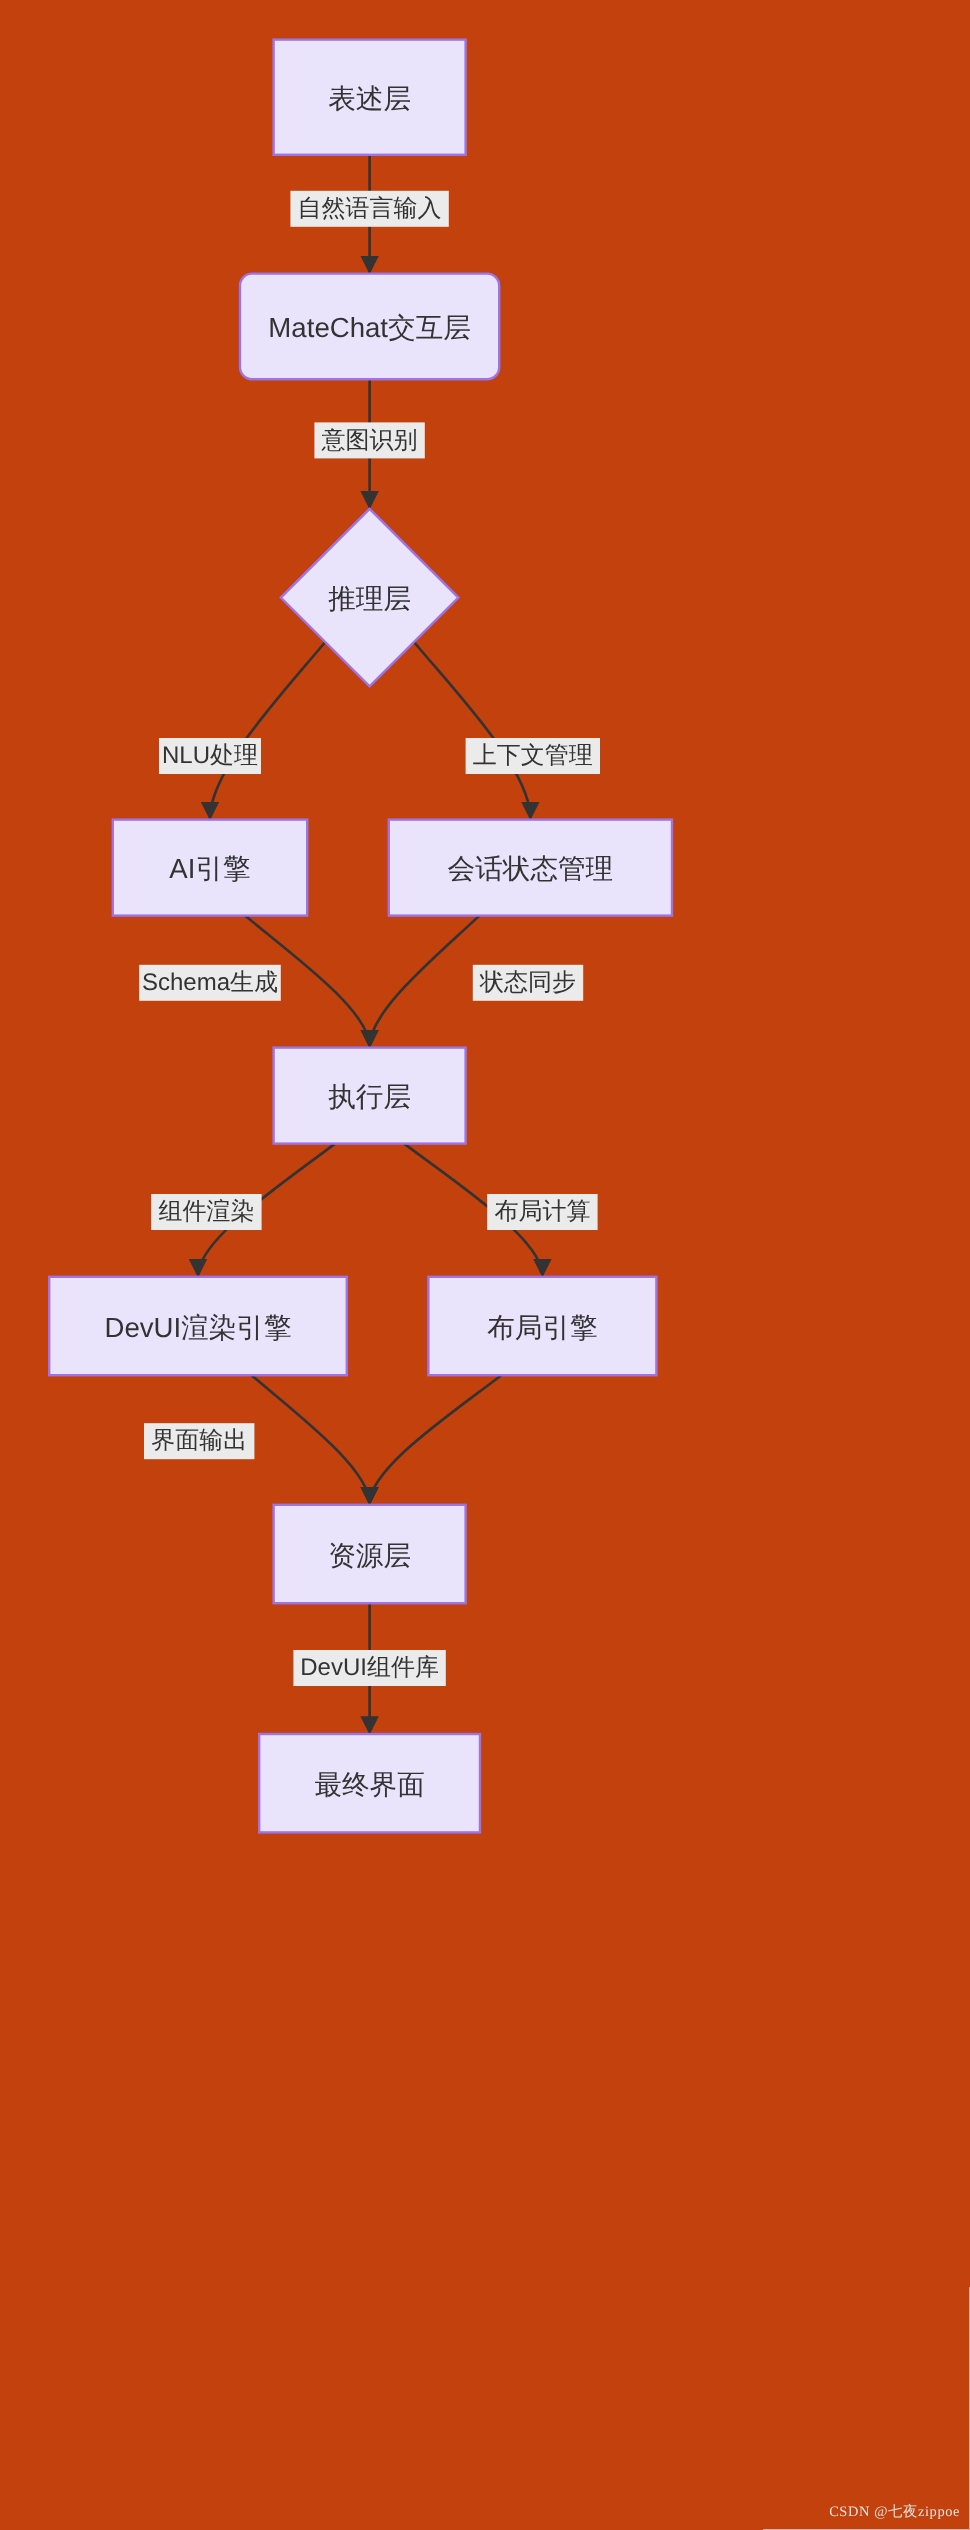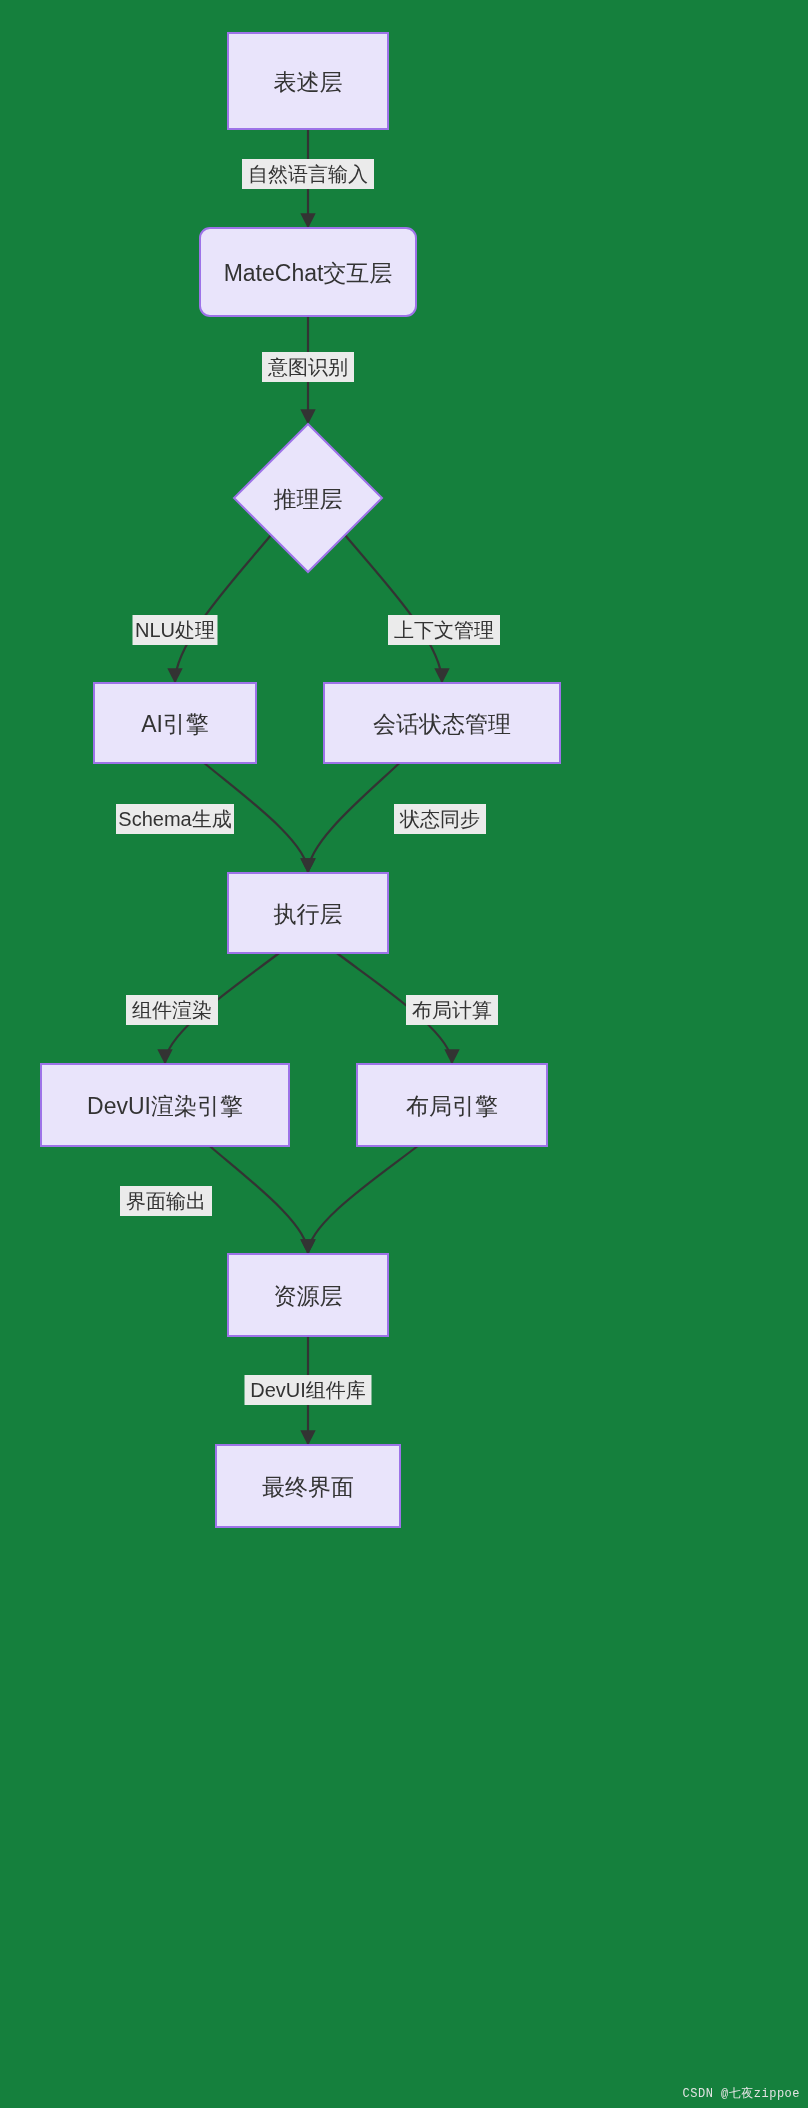--- a/index.html
+++ b/index.html
@@ -7,21 +7,21 @@
     padding: 0;
     background: #ffffff;
   }
   body {
     font-family: "Liberation Sans", "DejaVu Sans", sans-serif;
   }
   #canvas {
     position: relative;
     width: 808px;
     height: 2108px;
-    background: #15803d;
+    background: #c2410c;
     overflow: hidden;
   }
   #flow {
     display: block;
     width: 808px;
     height: 2108px;
   }
   .node-rect {
     fill: #e9e4fb;
     stroke: #9d73e8;
@@ -51,21 +51,21 @@
     font-family: "Liberation Sans", "DejaVu Sans", sans-serif;
     font-size: 20px;
     fill: #333333;
     text-anchor: middle;
     dominant-baseline: central;
   }
   .watermark {
     position: absolute;
     right: 8px;
     bottom: 6px;
-    font-family: Liberation Mono, monospace;
+    font-family: Liberation Serif, serif;
     font-size: 12px;
     color: #e3e3e3;
     letter-spacing: 0.5px;
     user-select: none;
   }
 </style>
 </head>
 <body>
 
 <div id="canvas">

